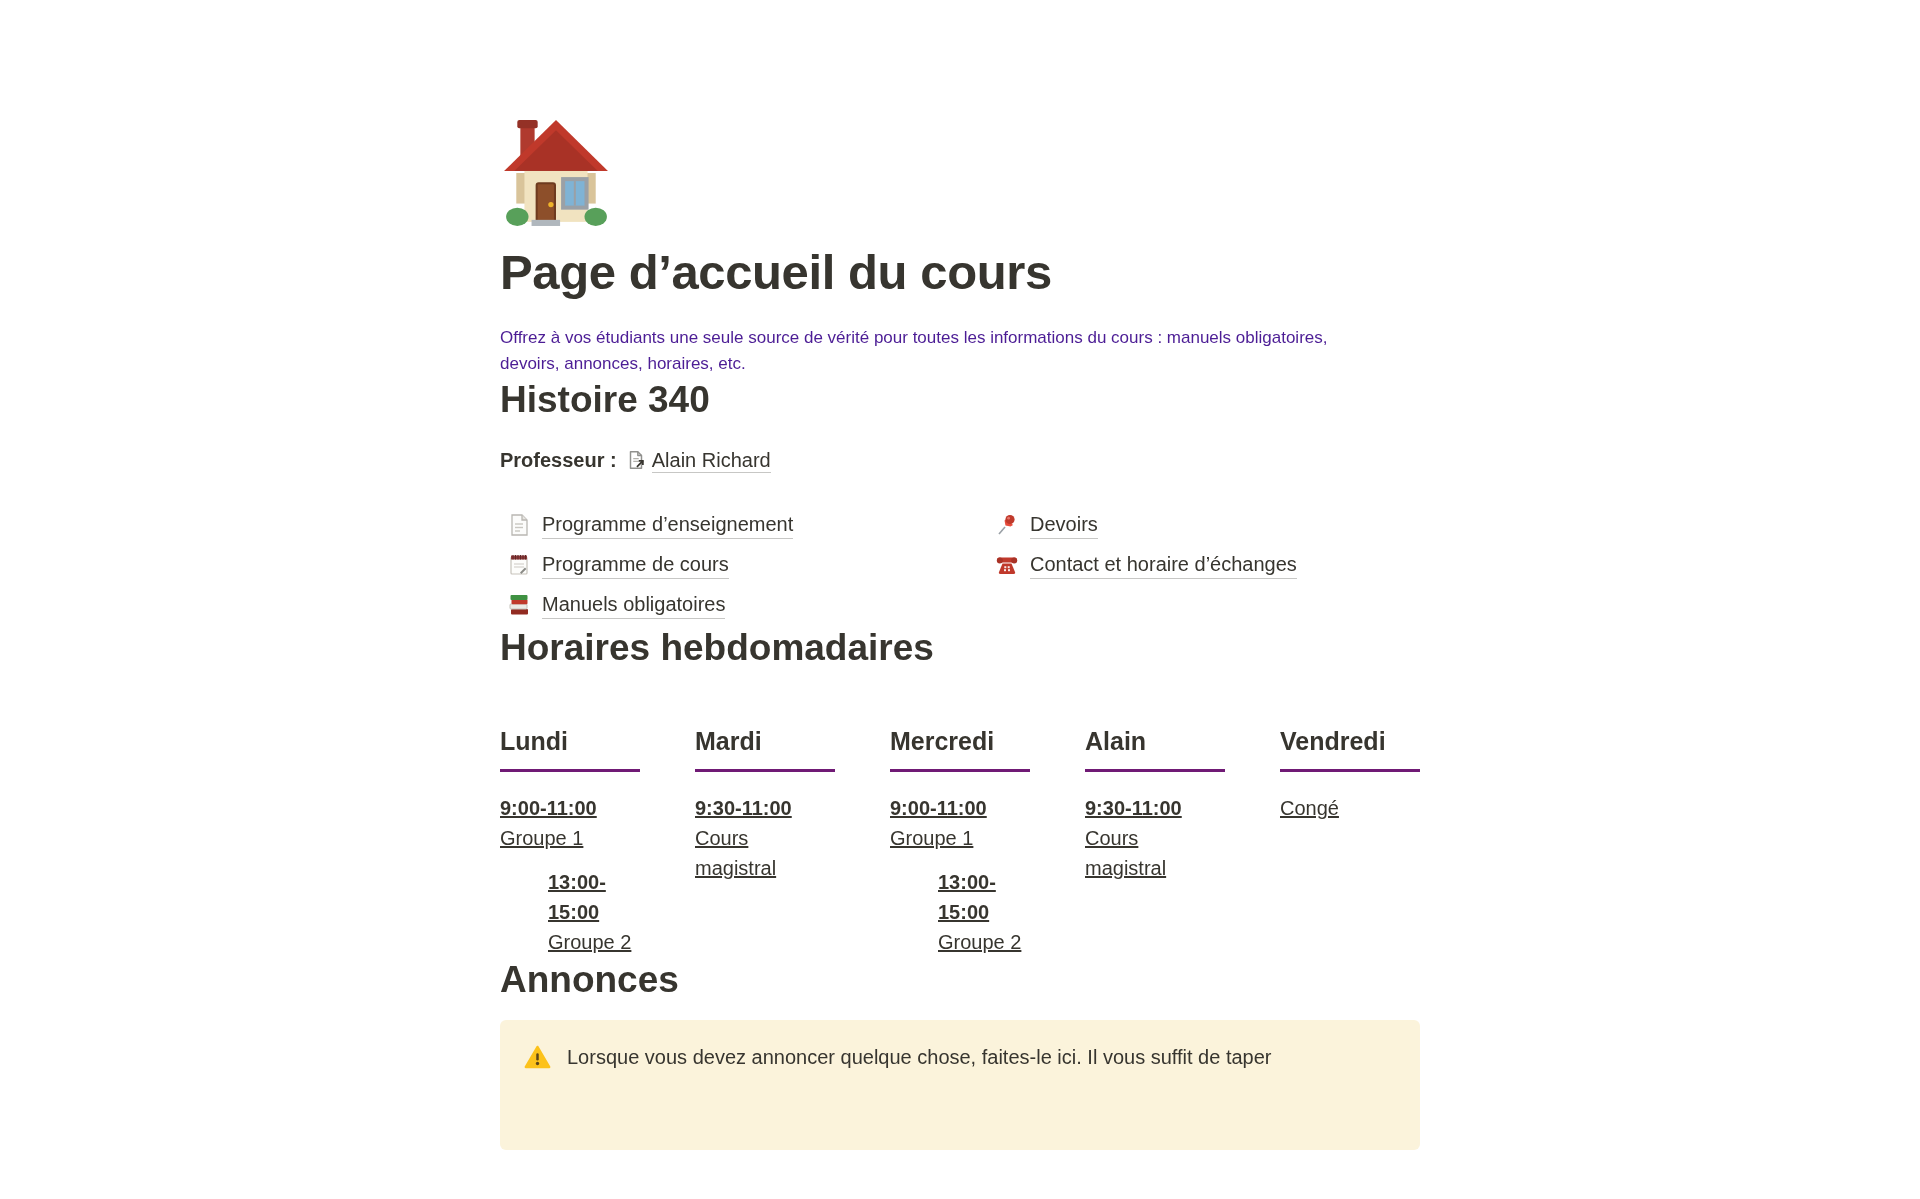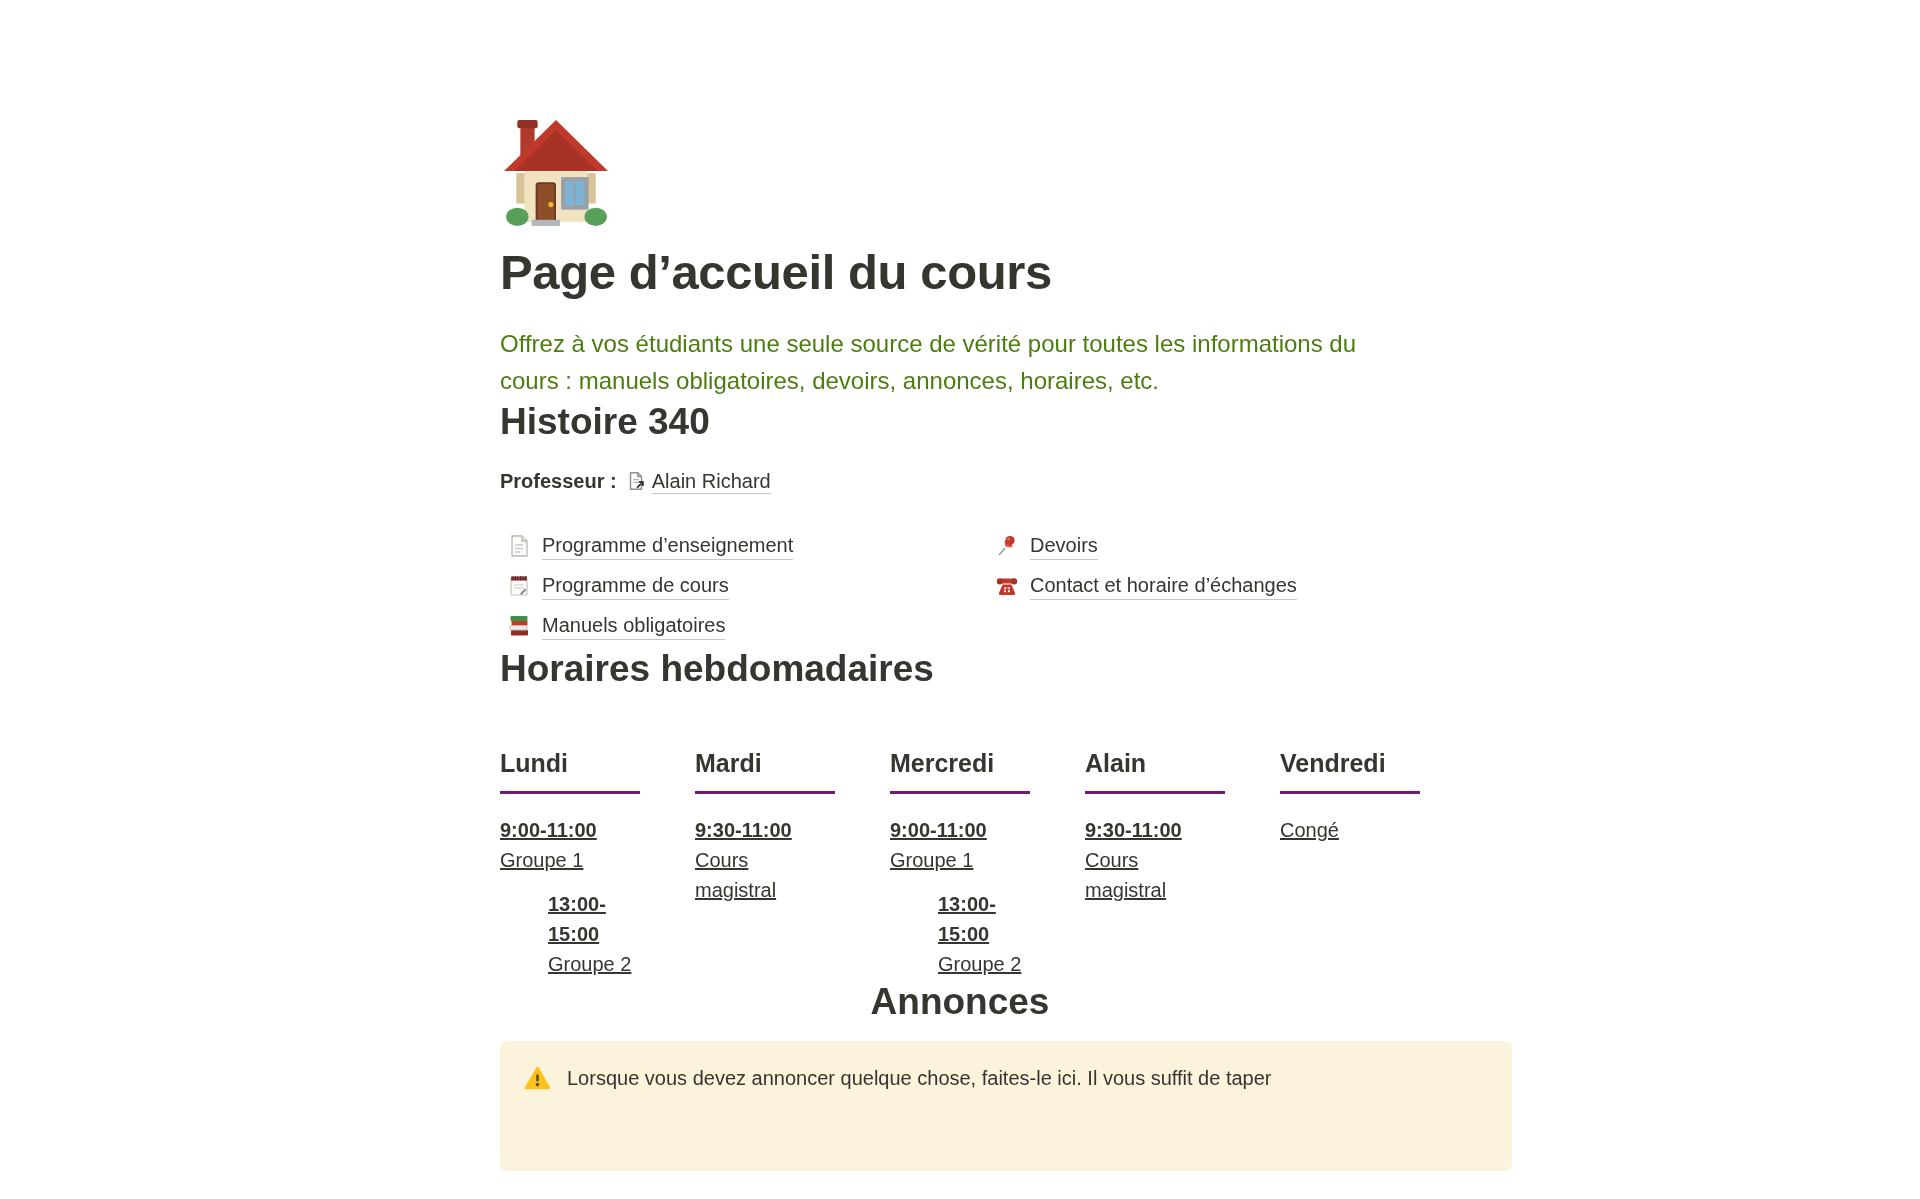--- a/index.html
+++ b/index.html
@@ -26,33 +26,33 @@
   h1.title {
     font-size: 49px;
     line-height: 1.2;
     font-weight: 700;
     letter-spacing: -0.4px;
     margin: 15px 0 1px 0;
   }
   p.description {
     margin: 23px 0 0 0;
     max-width: 880px;
-    font-size: 24px;
+    font-size: 17px;
     line-height: 1.55;
-    color: #4d7c0f;
+    color: #4c1d95;
   }
   h2.section {
     font-size: 37px;
     line-height: 1.25;
     font-weight: 700;
     margin: 0;
   }
   .h-course   { margin-top: 44px; }
   .h-schedule { margin-top: 52px; }
-  .h-annonces { margin-top: 65px; text-align: center; }
+  .h-annonces { margin-top: 65px; }
   .prof {
     margin-top: 21px;
     font-size: 20px;
     line-height: 1.5;
   }
   .prof-label { font-weight: 700; }
   .mention { margin-left: 8px; white-space: nowrap; }
   .mention .m-ic {
     display: inline-block;
     width: 22px; height: 22px;
@@ -105,21 +105,21 @@
   .entry {
     margin-top: 21px;
     font-size: 20px;
     line-height: 1.5;
     text-decoration: underline;
   }
   .entry + .entry { margin-top: 14px; margin-left: 48px; }
   .entry .time { font-weight: 700; }
   .callout {
     margin-top: 16px;
-    width: 1012px;
+    width: 920px;
     box-sizing: border-box;
     min-height: 130px;
     background: #fbf3db;
     border-radius: 6px;
     padding: 22px 24px;
     display: flex;
     gap: 16px;
     align-items: flex-start;
   }
   .callout .c-ic { width: 27px; height: 27px; flex: none; margin-top: 2px; }

